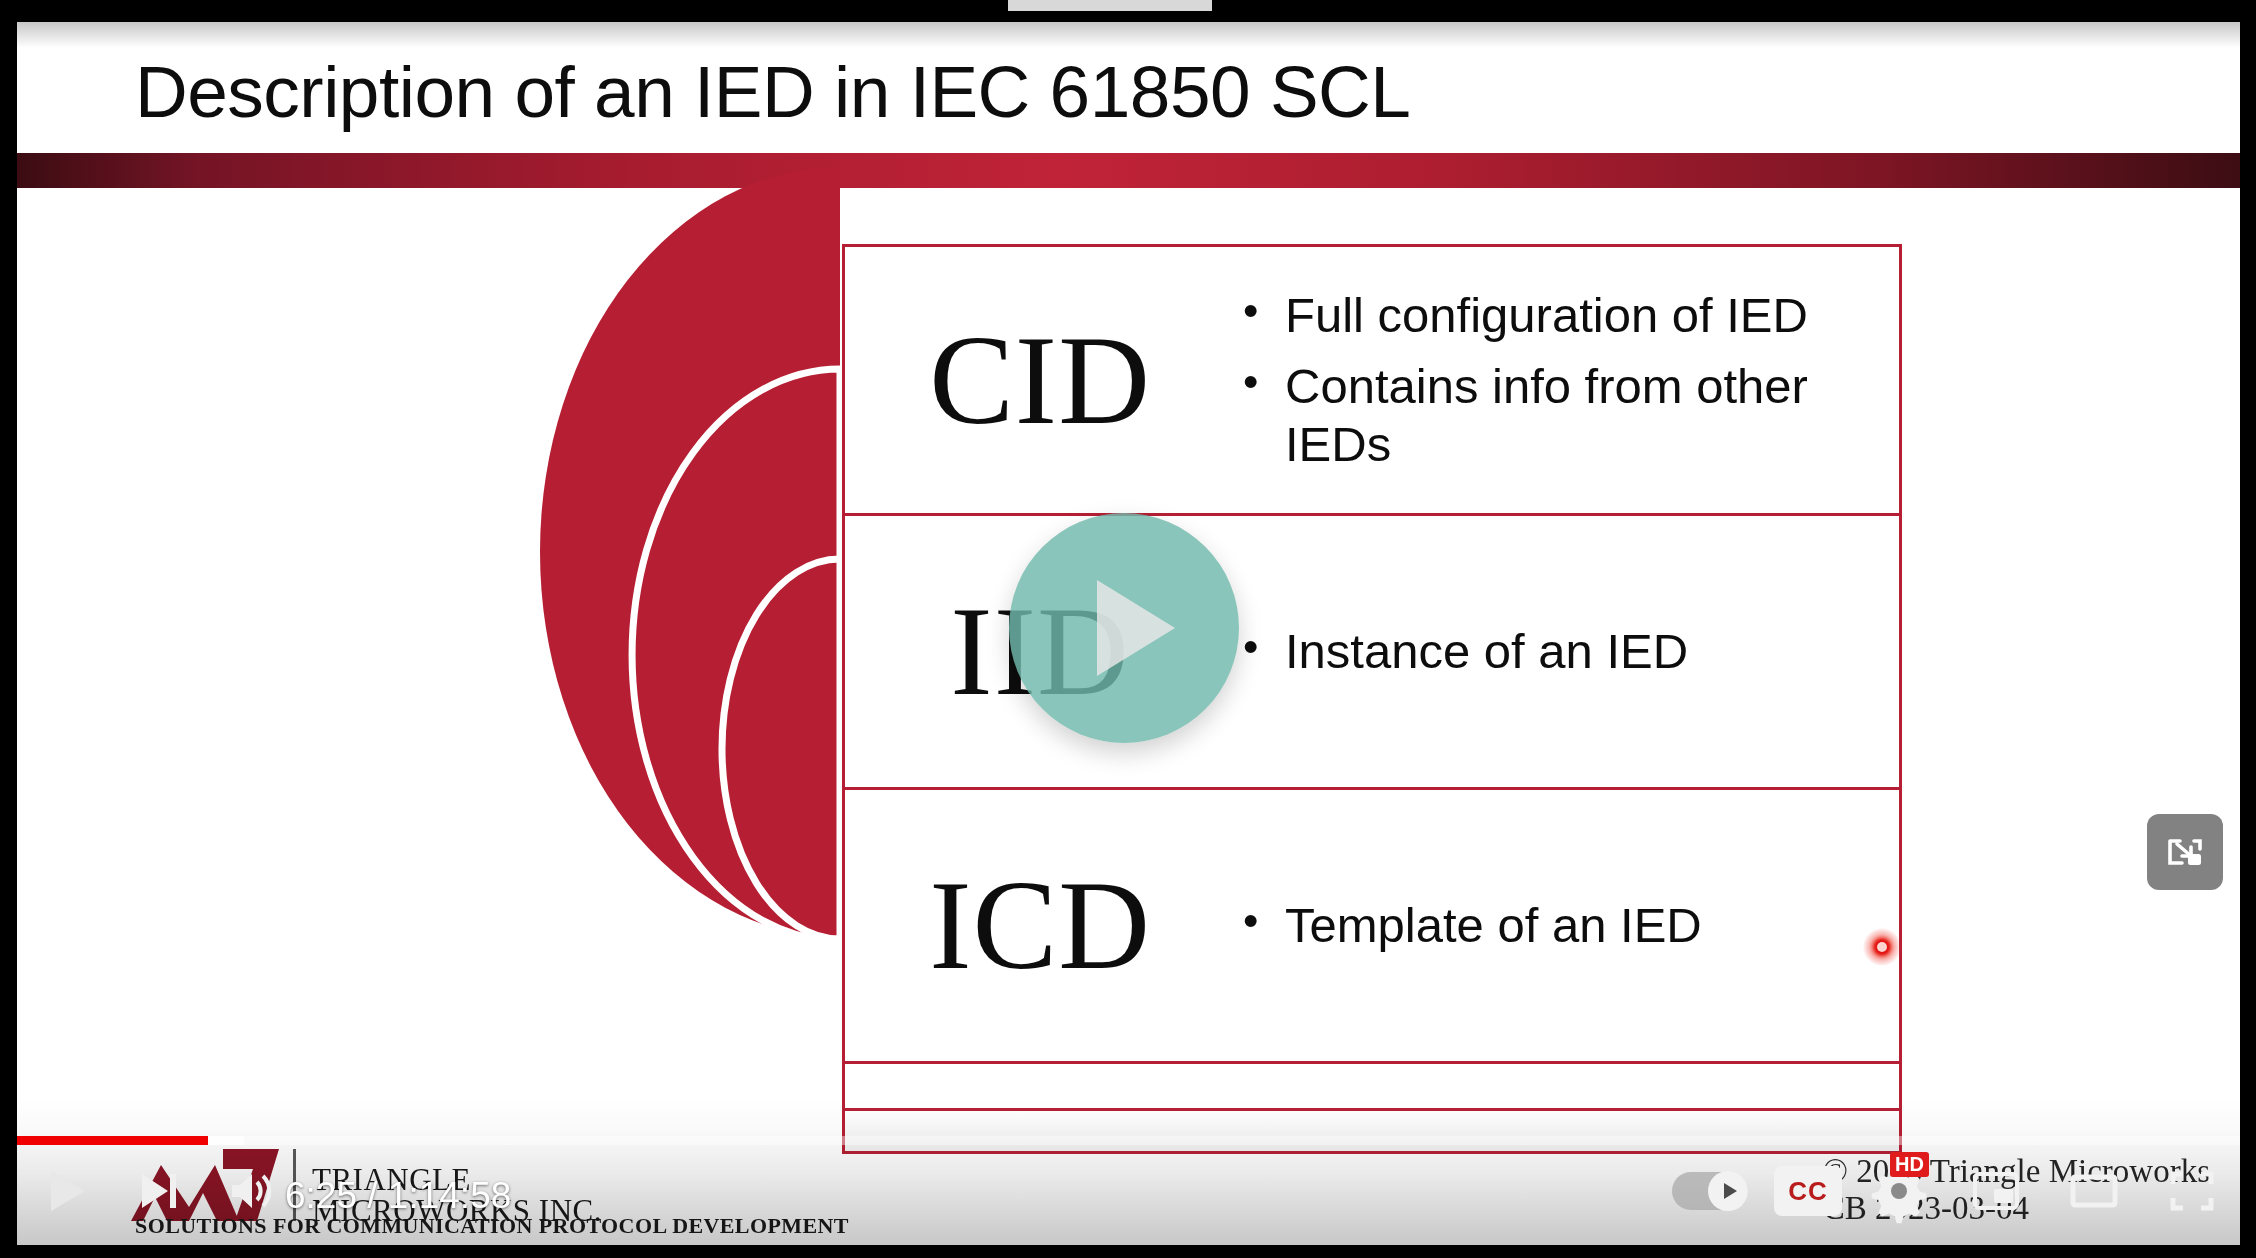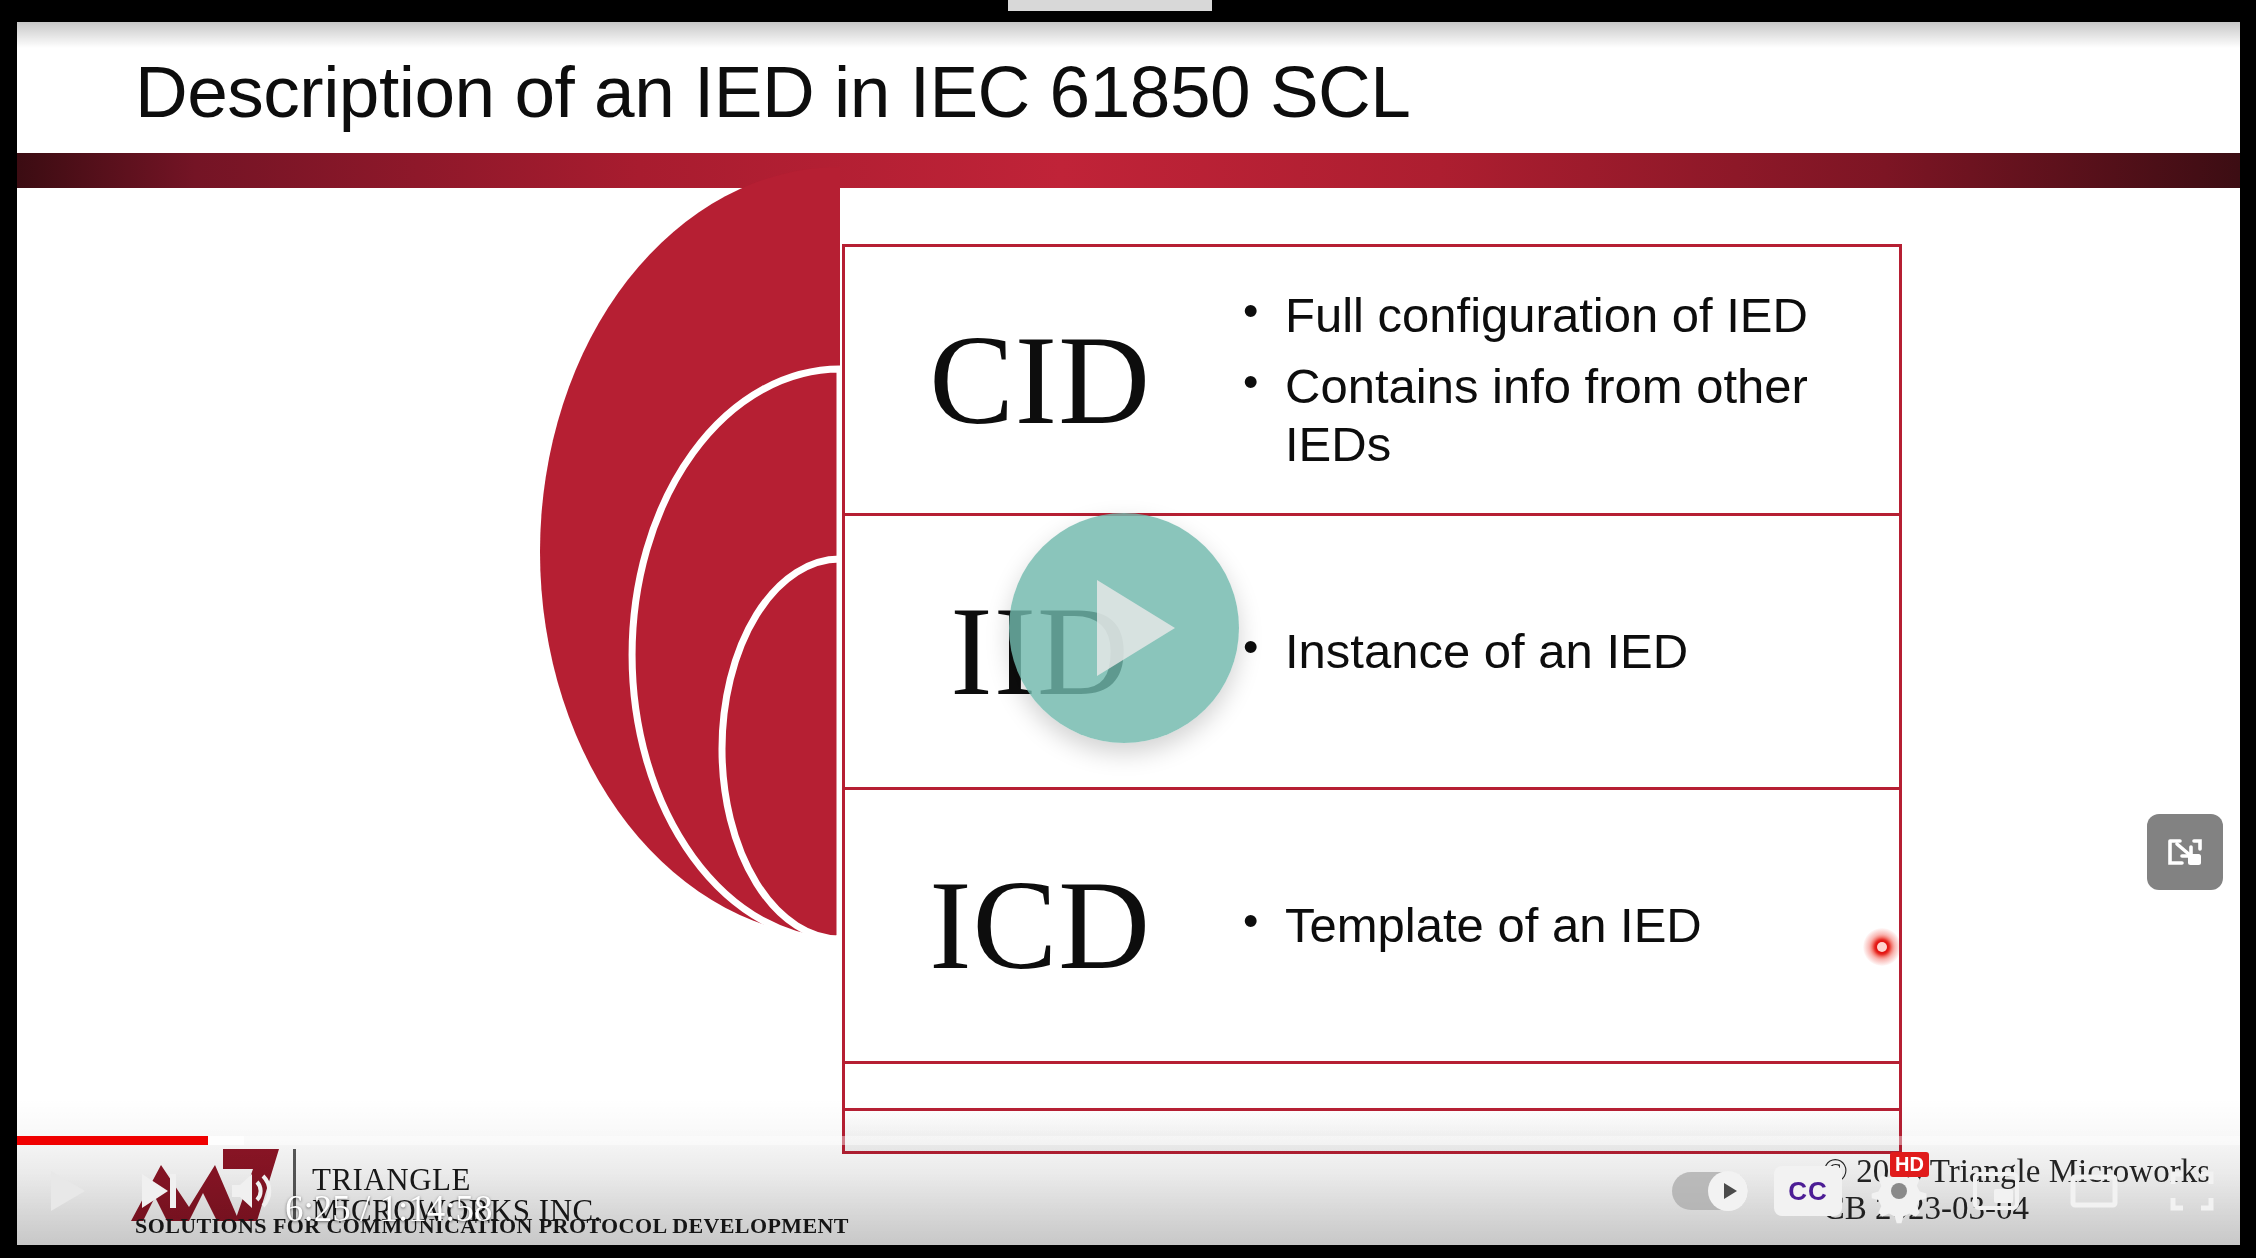--- a/index.html
+++ b/index.html
@@ -70,28 +70,28 @@
 
   
   .controls{position:absolute;left:17px;bottom:13px;width:2223px;height:118px;z-index:25;
     background:linear-gradient(to bottom,rgba(255,255,255,0.0) 0%,rgba(0,0,0,0.03) 40%,rgba(0,0,0,0.13) 100%);}
   .scrub-track{position:absolute;left:0;top:9px;width:100%;height:9px;background:rgba(255,255,255,0.42);}
   .scrub-buffer{position:absolute;left:0;top:9px;width:10.2%;height:9px;background:rgba(255,255,255,0.75);}
   .scrub-fill{position:absolute;left:0;top:9px;width:8.6%;height:9px;background:#f00000;}
   .ctl-left{position:absolute;left:14px;top:28px;display:flex;align-items:center;gap:20px;}
   .ctl-right{position:absolute;right:12px;top:28px;display:flex;align-items:center;gap:26px;}
   .cbtn{width:72px;height:72px;display:flex;align-items:center;justify-content:center;cursor:pointer;}
-  .time{position:absolute;left:268px;top:60px;font-size:37px;color:#ffffff;
-    text-shadow:0 1px 3px rgba(0,0,0,0.55);white-space:nowrap;font-family:Liberation Serif, serif;}
+  .time{position:absolute;left:268px;top:48px;font-size:37px;color:#ffffff;
+    text-shadow:0 1px 3px rgba(0,0,0,0.55);white-space:nowrap;font-family:Liberation Sans, sans-serif;}
   .autoplay{width:76px;height:38px;border-radius:19px;background:rgba(170,170,170,0.75);position:relative;cursor:pointer;}
   .autoplay .knob{position:absolute;right:0;top:-1px;width:40px;height:40px;border-radius:50%;background:#f2f2f2;
     display:flex;align-items:center;justify-content:center;}
   .autoplay .knob .t{width:0;height:0;border-left:13px solid #4b4b4b;border-top:8px solid transparent;border-bottom:8px solid transparent;margin-left:4px;}
   .ccbtn{width:68px;height:50px;border-radius:8px;background:#f2f2f2;display:flex;align-items:center;justify-content:center;
-    font-size:26px;font-weight:700;color:#4c1d95;letter-spacing:1px;cursor:pointer;font-family:"Liberation Sans",sans-serif;}
+    font-size:26px;font-weight:700;color:#b91c1c;letter-spacing:1px;cursor:pointer;font-family:"Liberation Sans",sans-serif;}
   .gearwrap{position:relative;width:66px;height:66px;cursor:pointer;}
   .hd-badge{position:absolute;left:22px;top:-6px;background:#e01b1b;color:#fff;font-size:20px;font-weight:700;
     padding:1px 5px;border-radius:3px;font-family:"Liberation Sans",sans-serif;line-height:1.15;}
 
   
   .brand{position:absolute;left:110px;bottom:18px;z-index:10;display:flex;align-items:flex-end;}
   .brand-divider{width:3px;height:72px;background:#5a5a5a;margin:0 16px 6px 6px;}
   .brand-text{font-family:"Liberation Serif",serif;color:#1a1a1a;line-height:1.02;}
   .brand-l1{font-size:31px;letter-spacing:0.5px;}
   .brand-l2{font-size:31px;letter-spacing:0.5px;}

